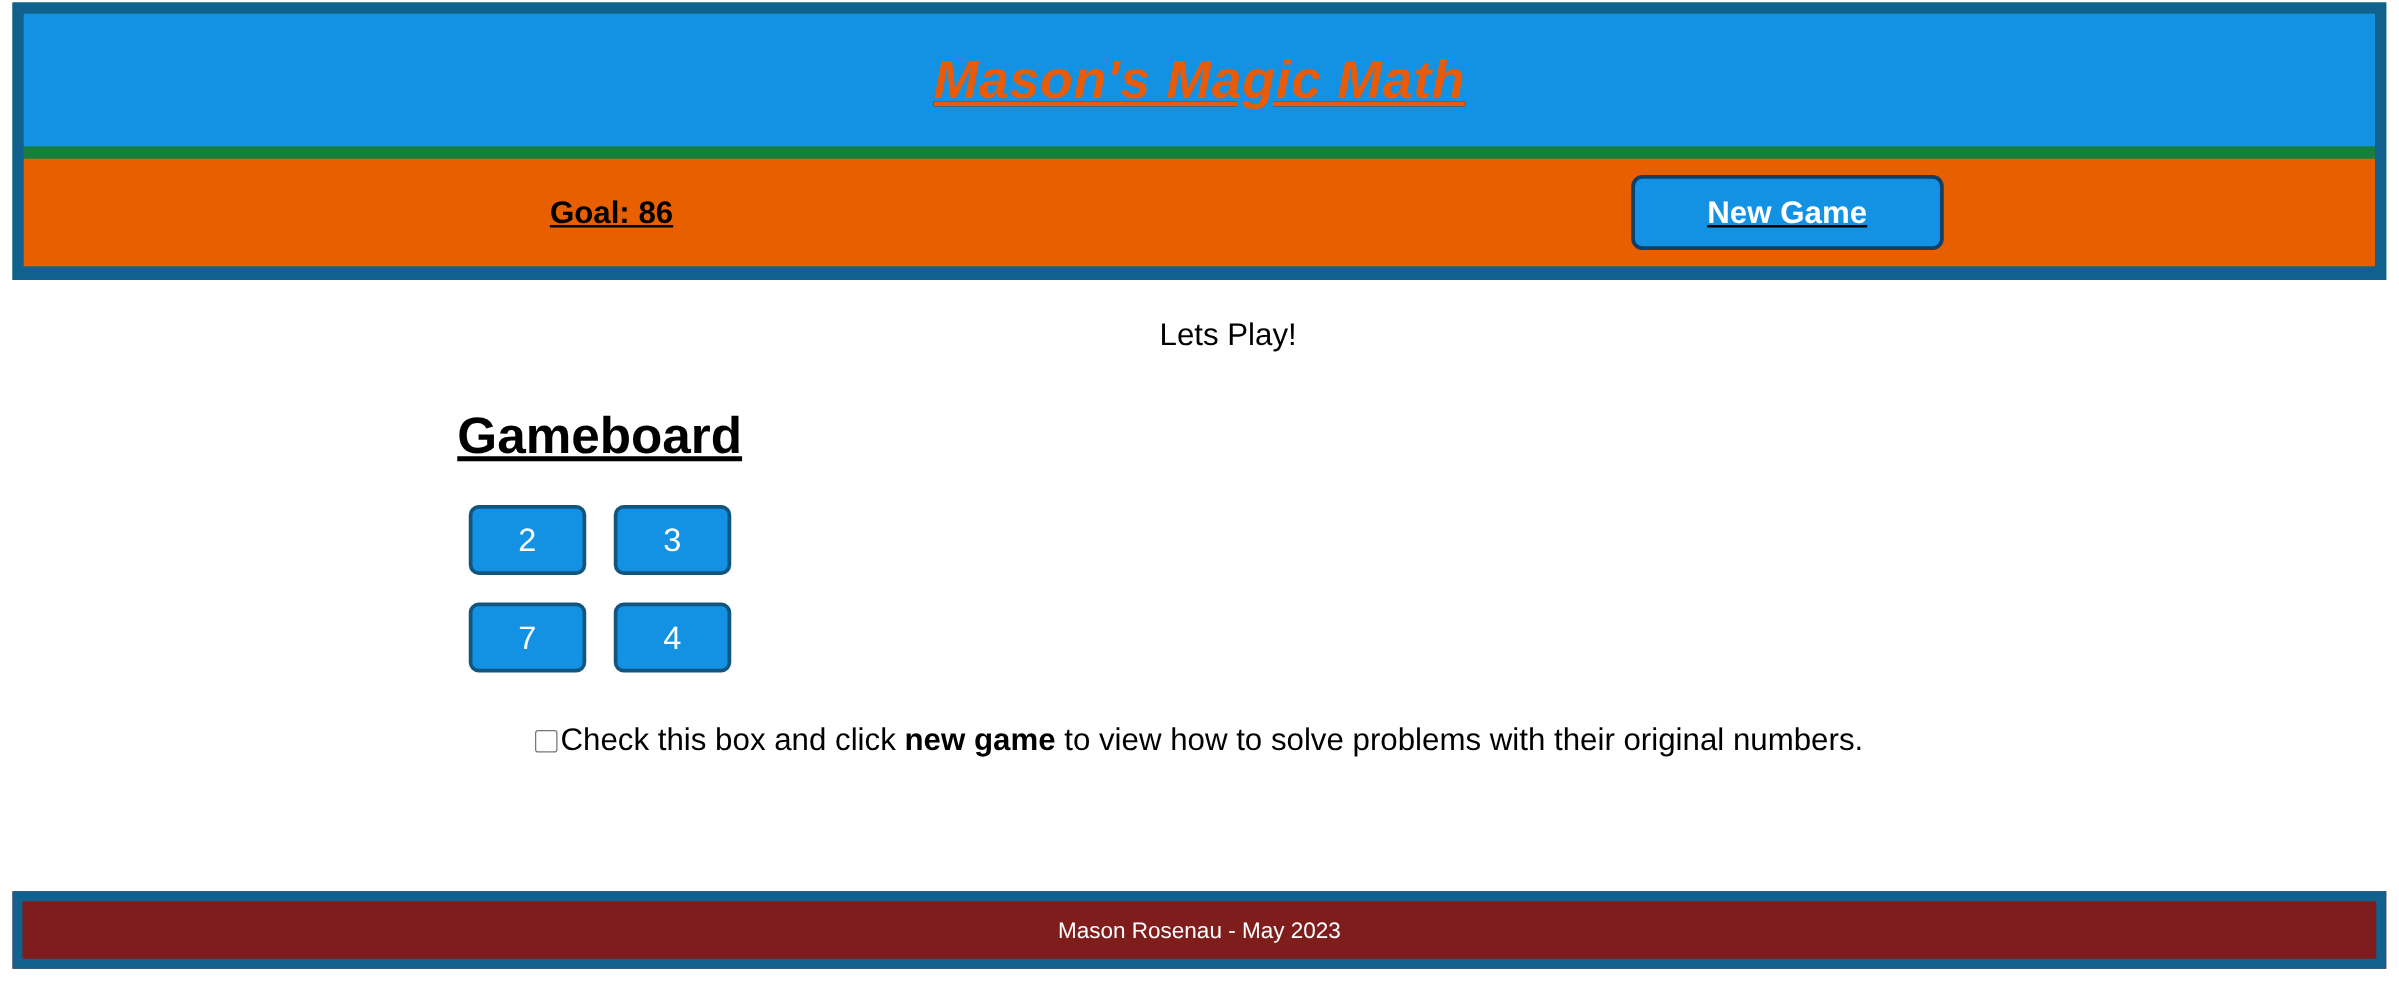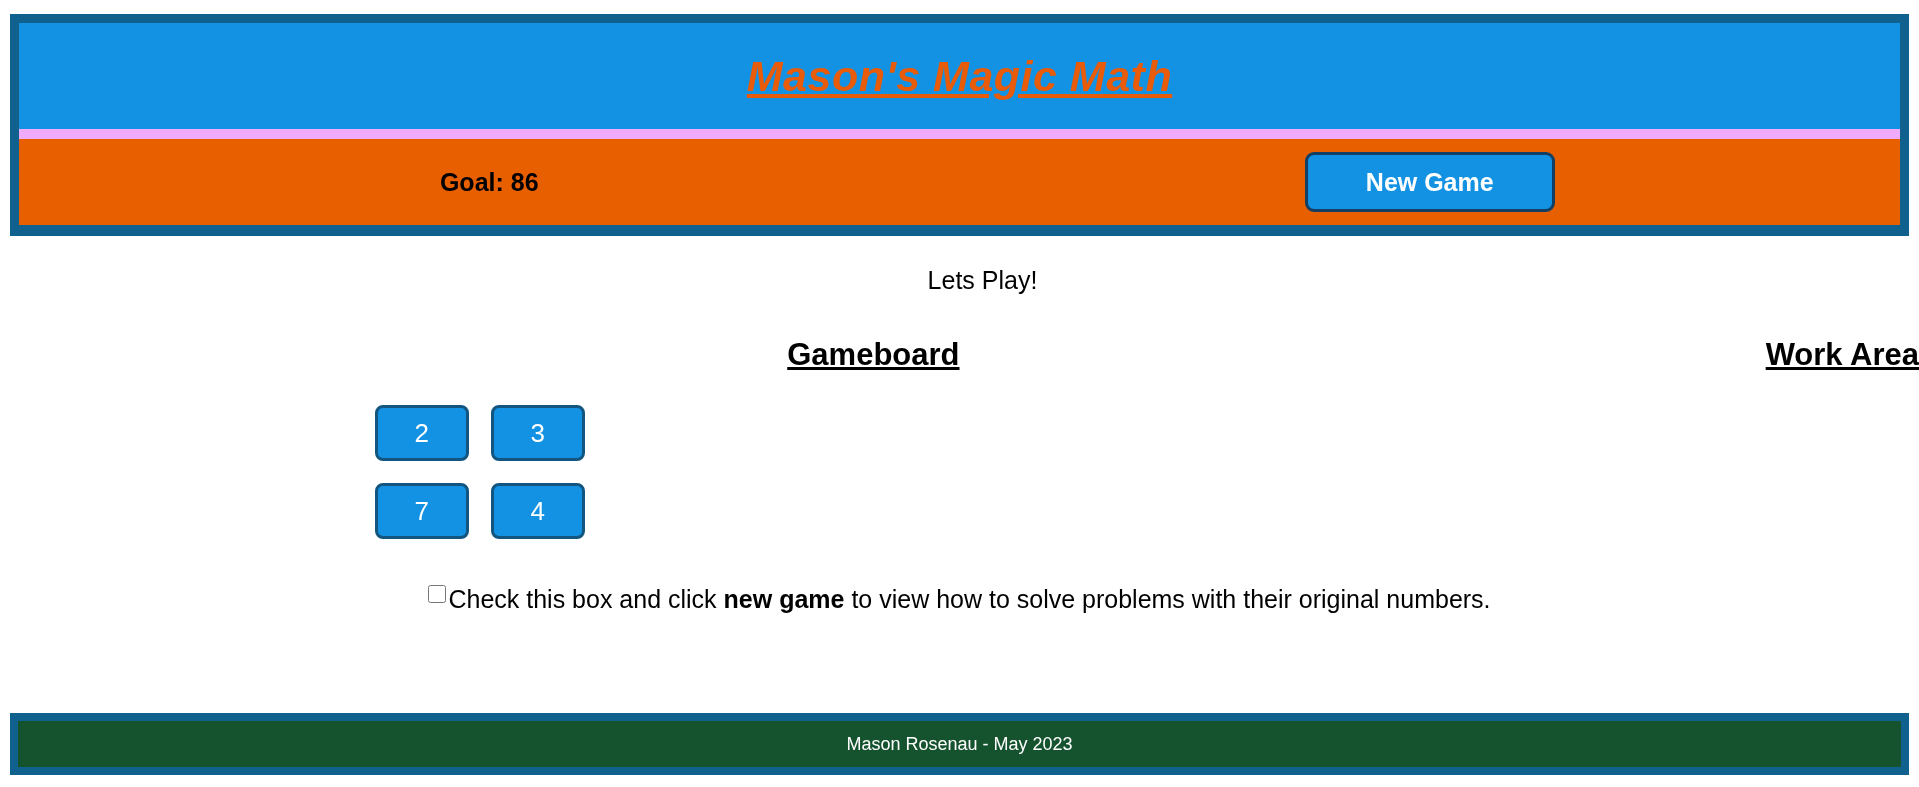--- a/index.html
+++ b/index.html
@@ -10,25 +10,26 @@
   body {
     width: 1919px;
     height: 787px;
     font-family: "Liberation Sans", sans-serif;
     color: #000000;
     overflow: hidden;
   }
 
   
   .header-wrap {
-    margin: 14px 10px 0 10px;
+    margin: 2px 10px 0 10px;
     border: 9px solid #11618f;
     border-bottom-width: 11px;
-    background: #f0abfc;
+    background: #15803d;
     box-sizing: border-box;
+    text-decoration: underline;
   }
   .title-bar {
     background: #1392e4;
     height: 106px;
     display: flex;
     align-items: center;
     justify-content: center;
   }
   .app-title {
     margin: 0;
@@ -87,25 +88,24 @@
   .columns {
     display: flex;
     margin-top: 42px;
   }
   .column {
     flex: 1;
     text-align: center;
   }
   .column-heading {
     margin: 0 0 32px 0;
-    font-size: 31px;
+    font-size: 41px;
     font-weight: bold;
     text-decoration: underline;
     color: #000000;
-    text-align: right;
   }
 
   
   .tile-grid {
     display: inline-grid;
     grid-template-columns: repeat(2, 94px);
     gap: 22px 22px;
   }
   .tile-btn {
     background: #1392e4;
@@ -142,39 +142,39 @@
     min-height: 140px;
   }
 
   
   .hint-line {
     text-align: center;
     margin-top: 40px;
     font-size: 25px;
     color: #000000;
     display: flex;
-    align-items: flex-start;
+    align-items: center;
     justify-content: center;
   }
   .hint-checkbox {
     width: 18px;
     height: 18px;
     margin: 0 2px 0 0;
     vertical-align: middle;
     cursor: pointer;
   }
   .hint-text b { font-weight: bold; }
 
   
   .footer {
     position: absolute;
     left: 10px;
     right: 10px;
     bottom: 12px;
-    background: #14532d;
+    background: #7f1d1d;
     border: 8px solid #11618f;
     box-sizing: border-box;
     height: 62px;
     display: flex;
     align-items: center;
     justify-content: center;
   }
   .footer-text {
     color: #ffffff;
     font-size: 18px;
@@ -204,21 +204,20 @@
     <div class="tile-grid">
       <button class="tile-btn">2</button>
       <button class="tile-btn">3</button>
       <button class="tile-btn">7</button>
       <button class="tile-btn">4</button>
     </div>
   </div>
 
 
   <div class="column">
-    <h2 class="column-heading">Work Area</h2>
     <div class="work-area-box"></div>
   </div>
 
 </div>
 
 <div class="hint-line">
   <input type="checkbox" class="hint-checkbox" style="">
   <span class="hint-text"><span>Check this box and click </span><b>new game</b><span> to view how to solve problems with their original numbers.</span></span>
 </div>
 

